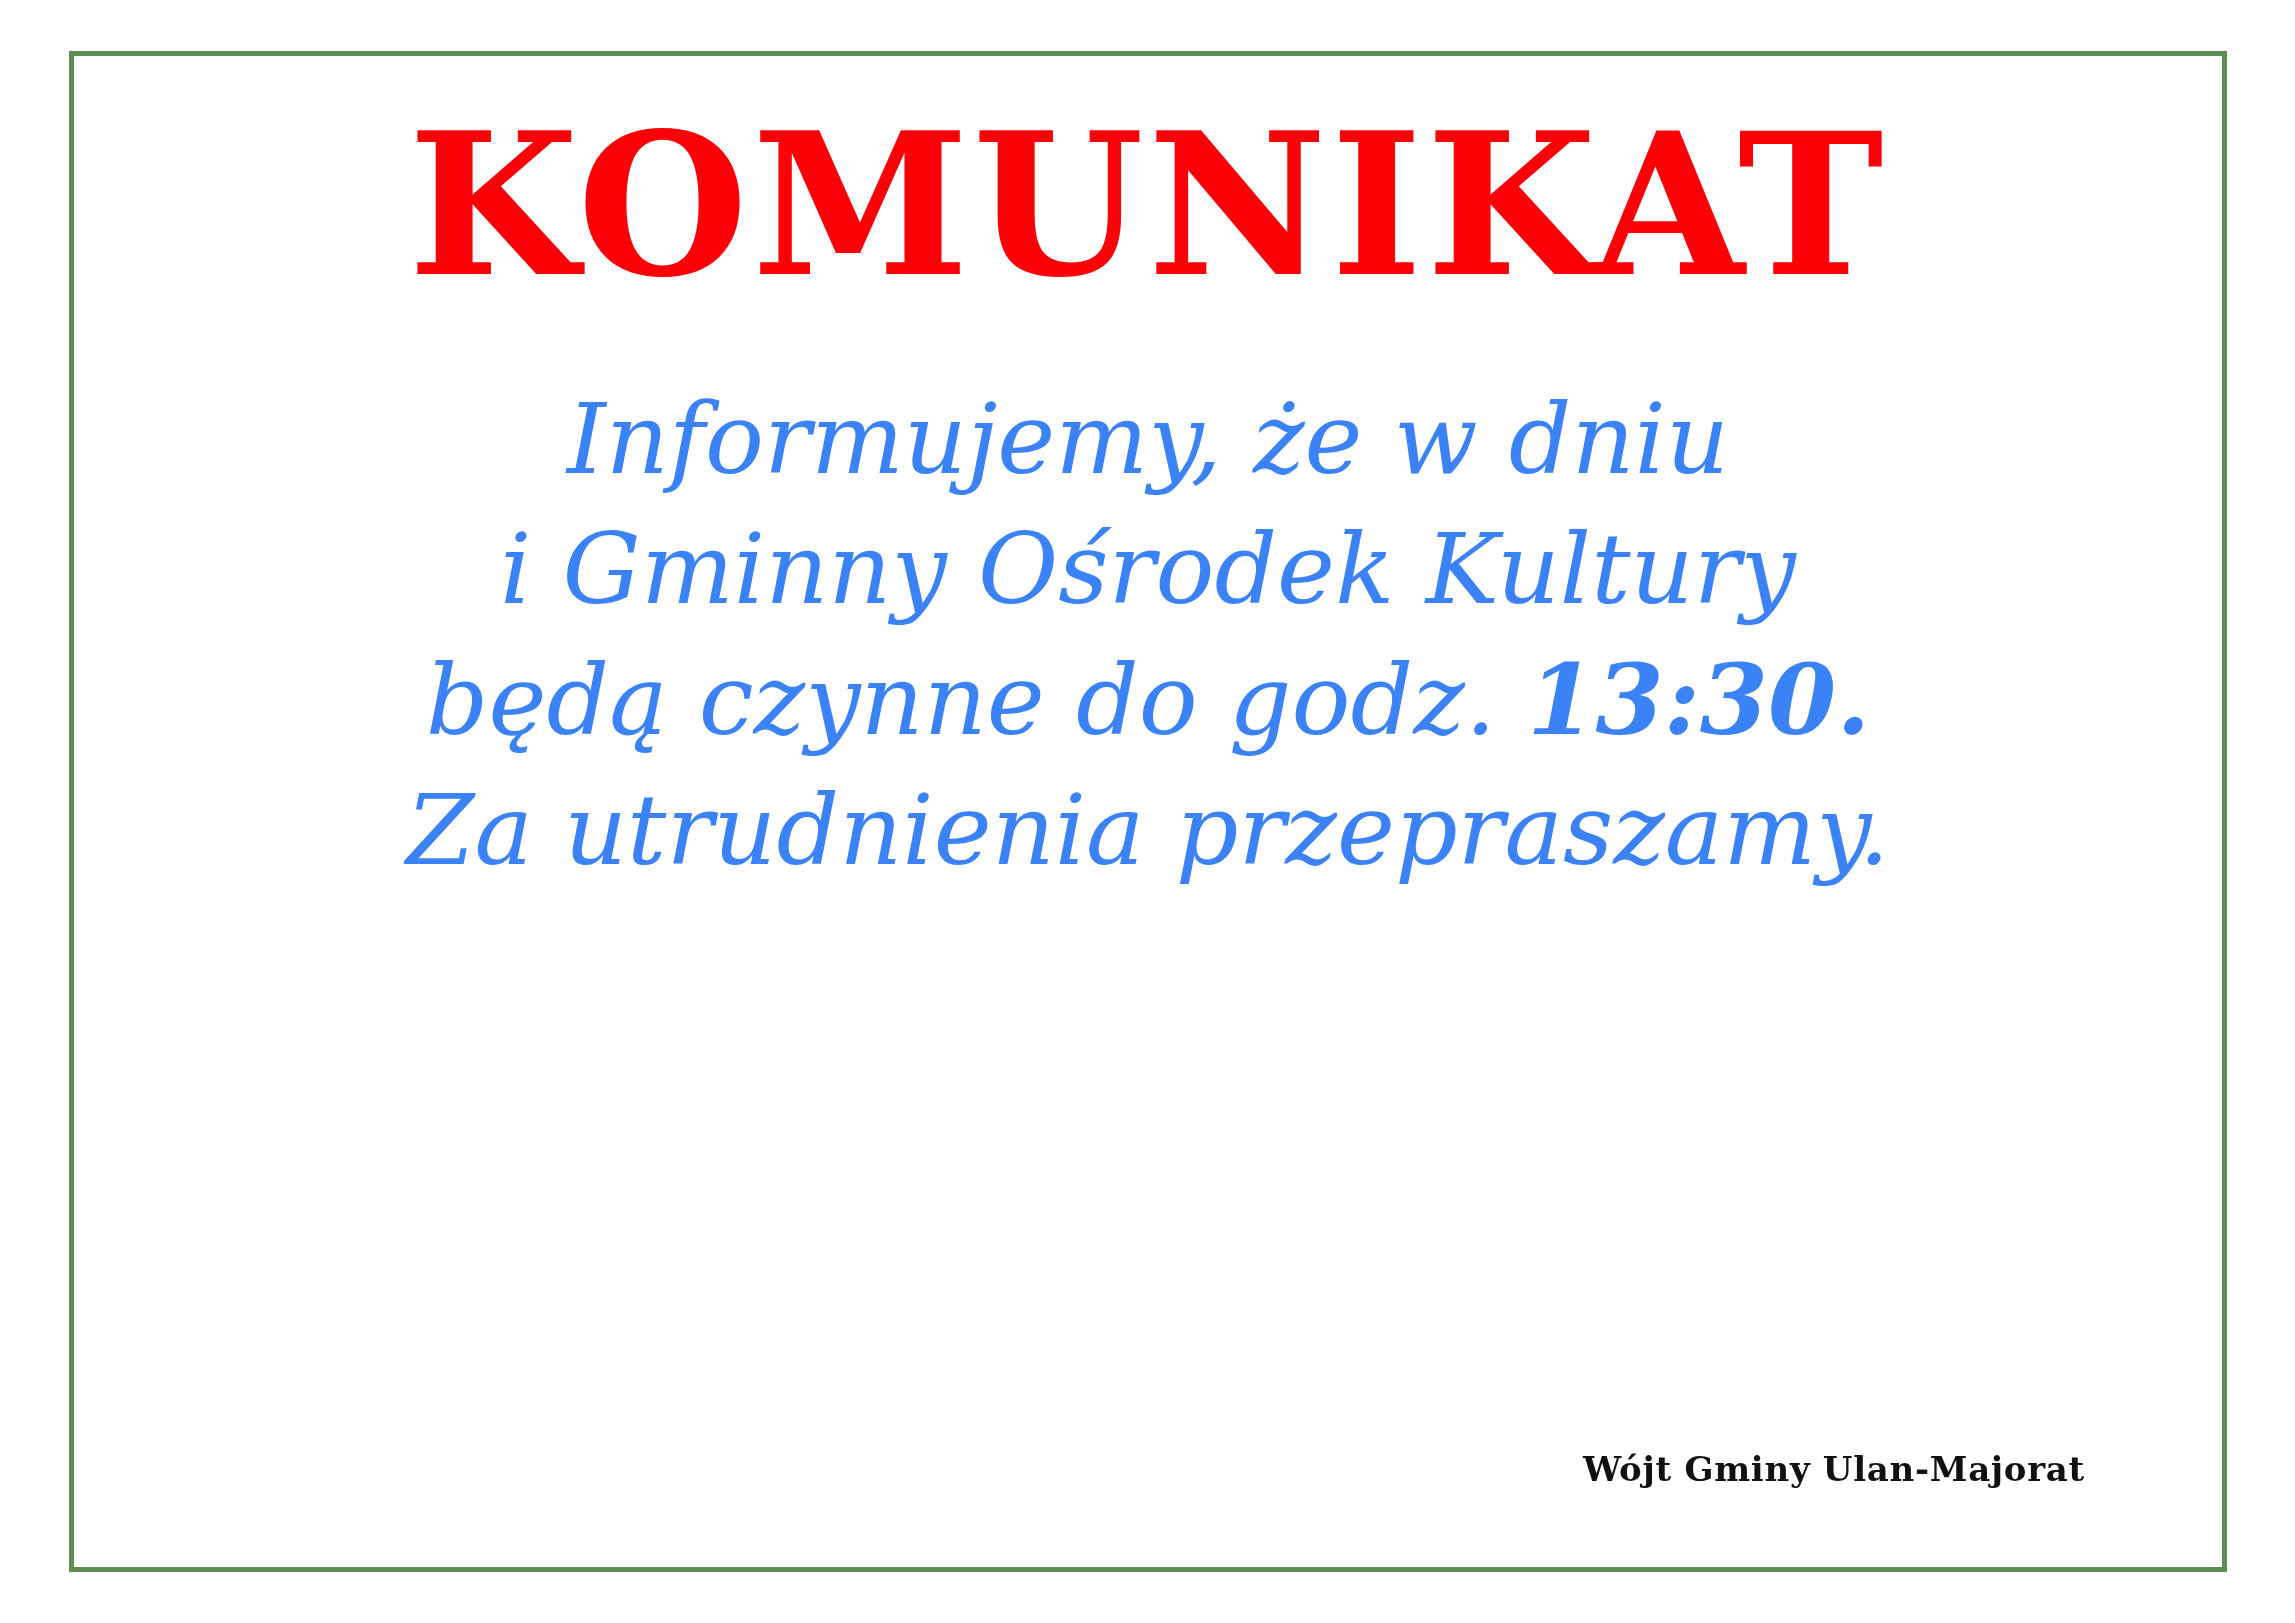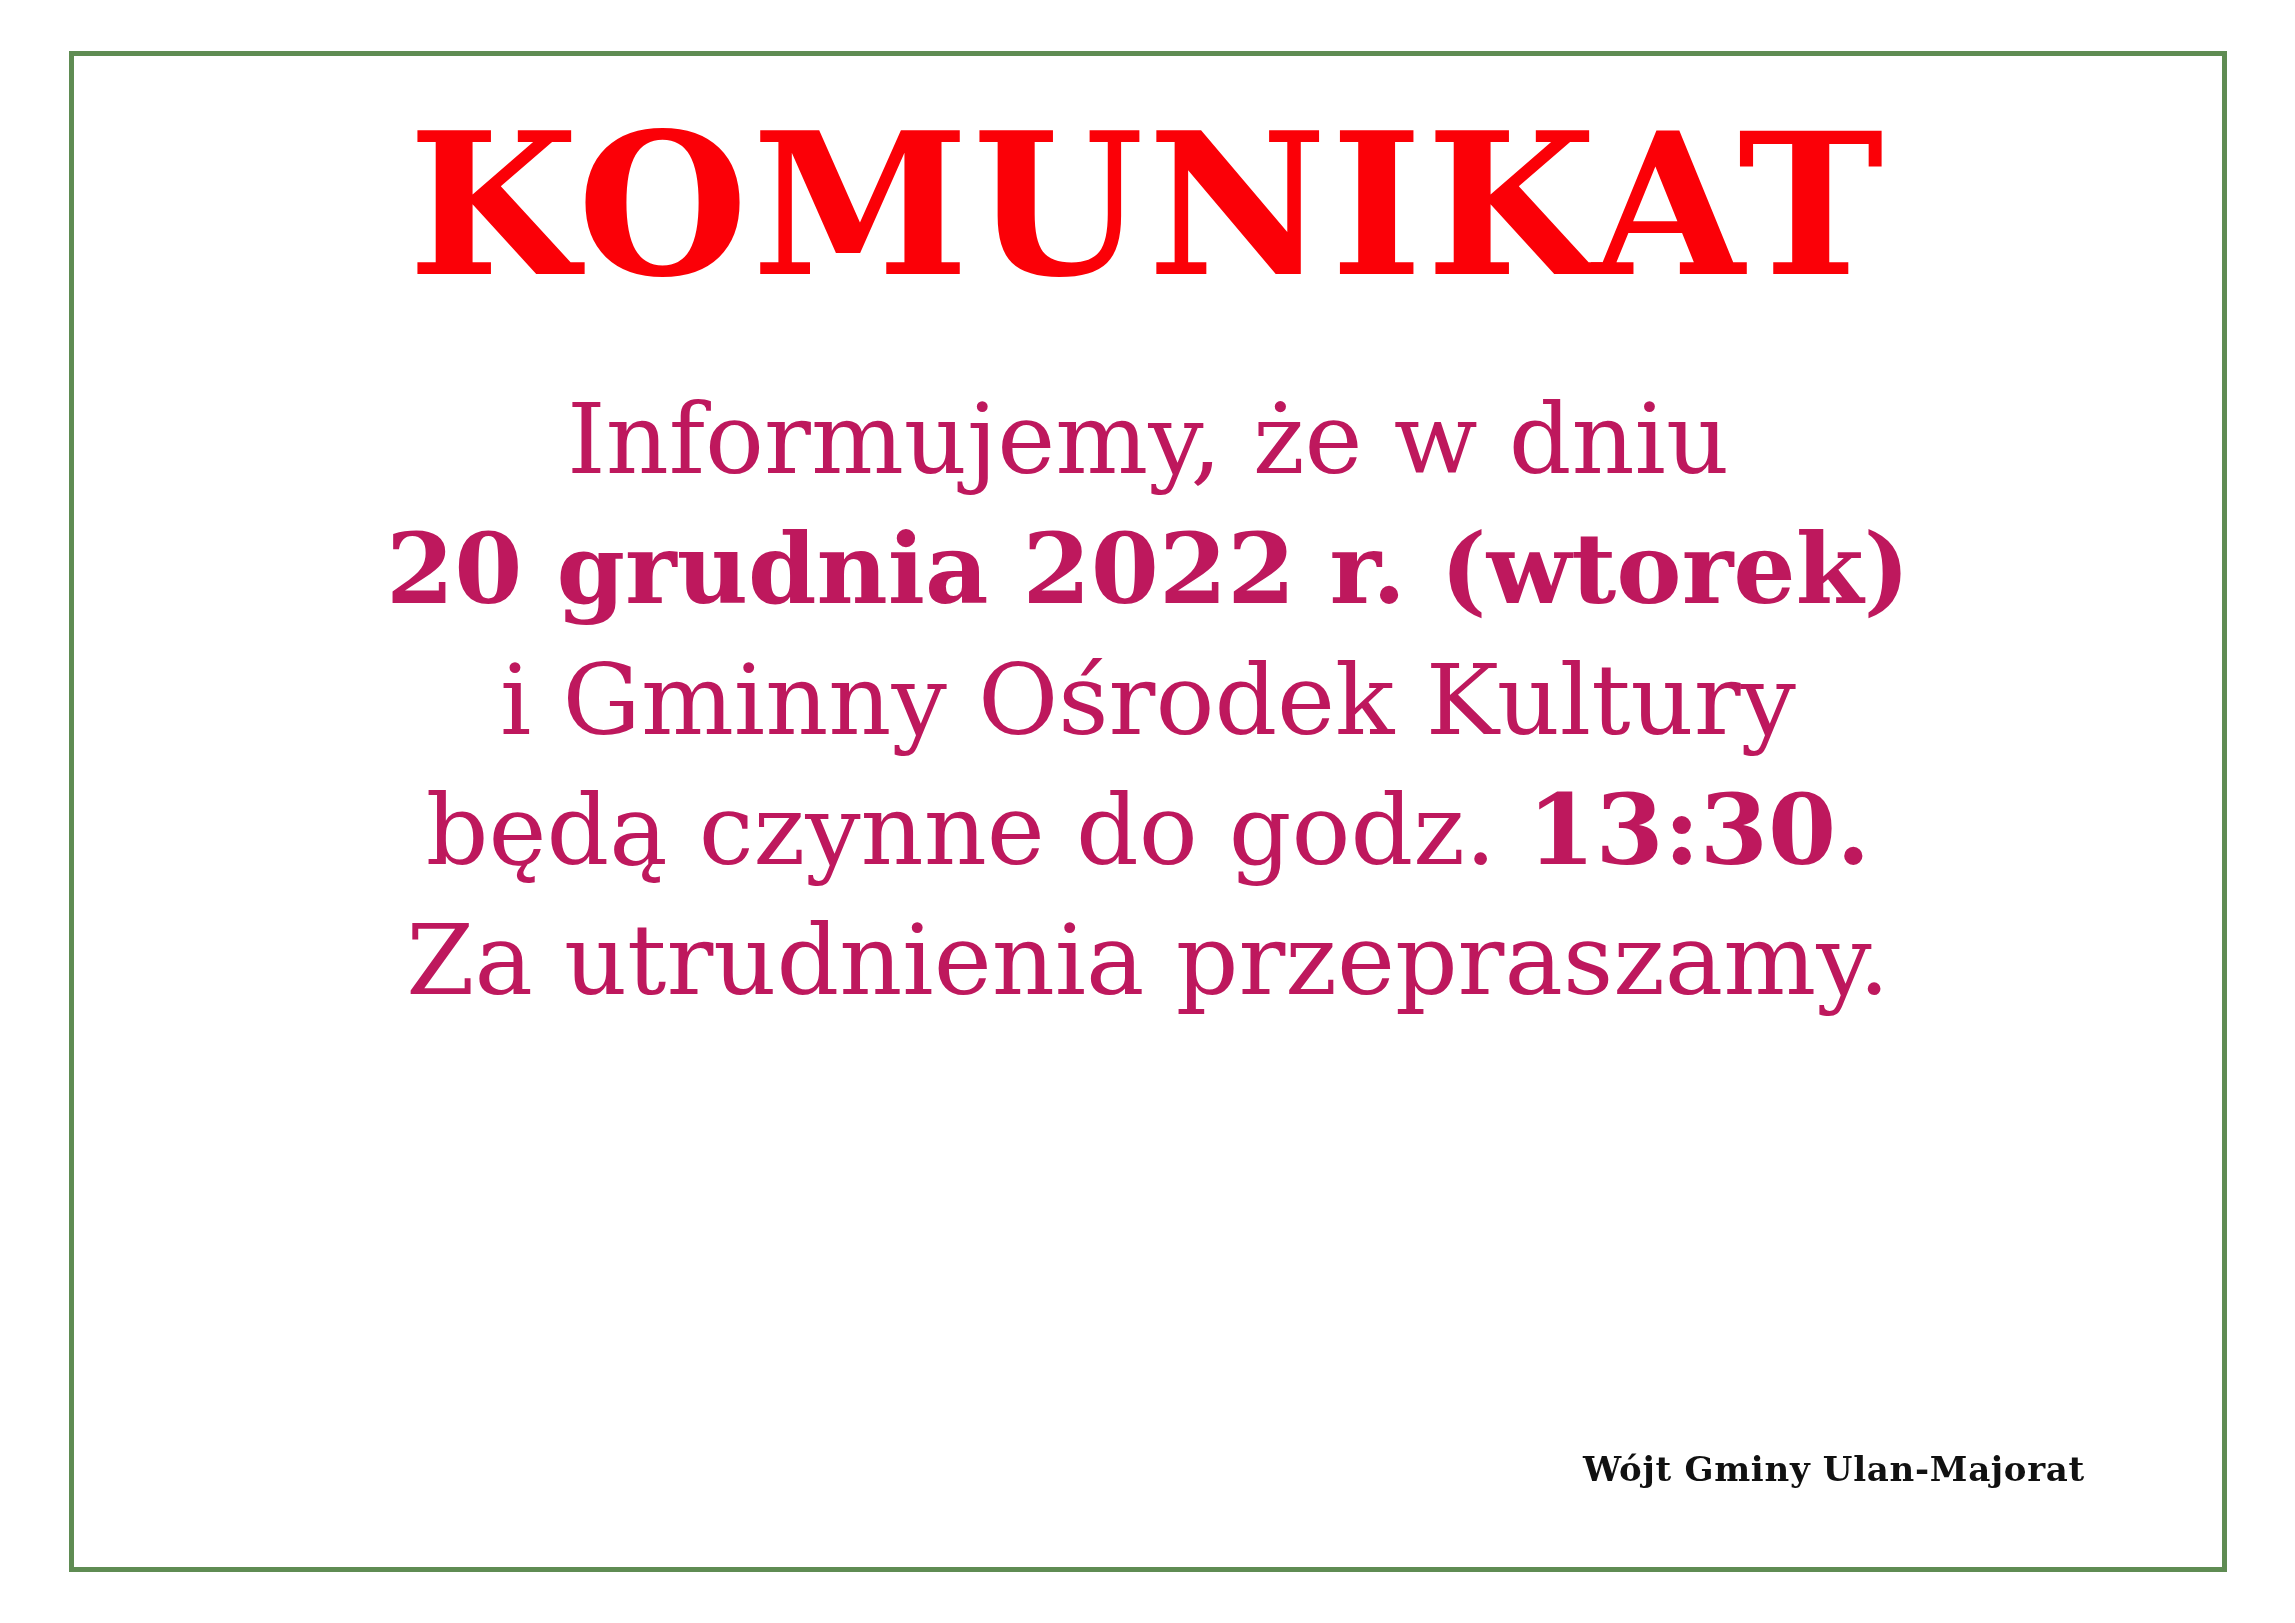--- a/index.html
+++ b/index.html
@@ -40,24 +40,25 @@
     font-size: 196px;
     line-height: 1.0;
     letter-spacing: 3.9px;
     text-align: center;
     white-space: nowrap;
   }
   .body-block {
     margin-top: 71px;
     width: 100%;
     text-align: center;
-    color: #be185d;
+    color: #3b82f6;
     font-family: "DejaVu Serif", serif;
     font-size: 98px;
     line-height: 1.33;
+    font-style: italic;
   }
   .line {
     display: block;
     white-space: nowrap;
   }
   .line.bold {
     font-weight: bold;
   }
   .line b {
     font-weight: bold;
@@ -88,21 +89,20 @@
 </head>
 <body>
 
 <div class="poster">
   <div class="frame">
 
     <div class="title">KOMUNIKAT</div>
 
     <div class="body-block">
       <span class="line">Informujemy, że w dniu</span>
-      <span class="line bold">20 grudnia 2022 r. (wtorek)</span>
       <span class="line">i Gminny Ośrodek Kultury</span>
       <span class="line"><span>będą czynne do godz. </span><b>13:30.</b></span>
       <span class="line">Za utrudnienia przepraszamy.</span>
     </div>
 
     <div class="signature">
       <div class="sig-role">Wójt Gminy Ulan-Majorat</div>
     </div>
 
   </div>

